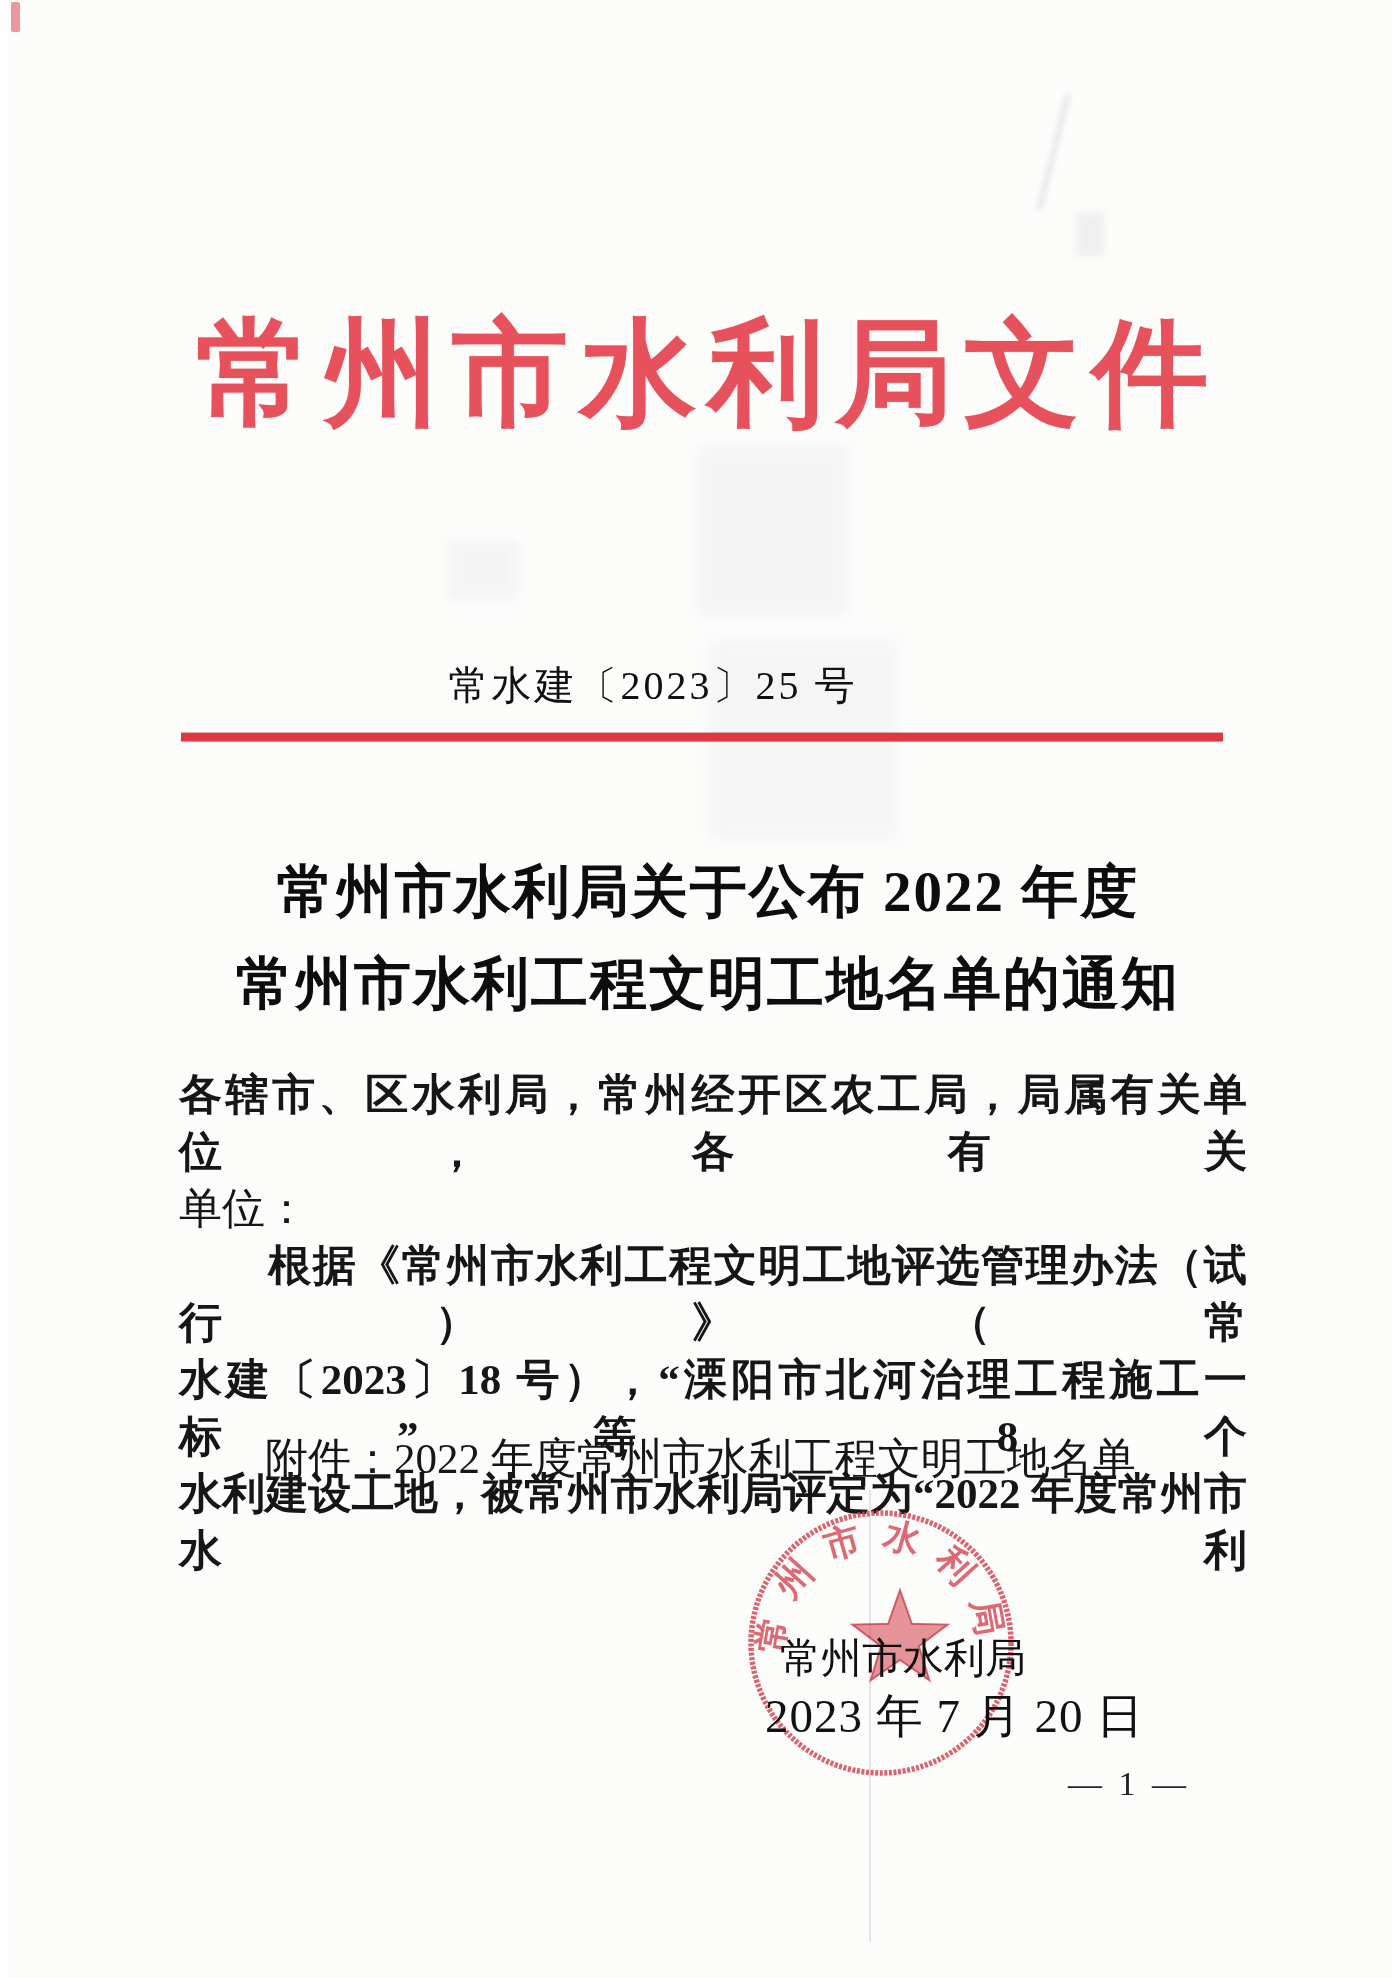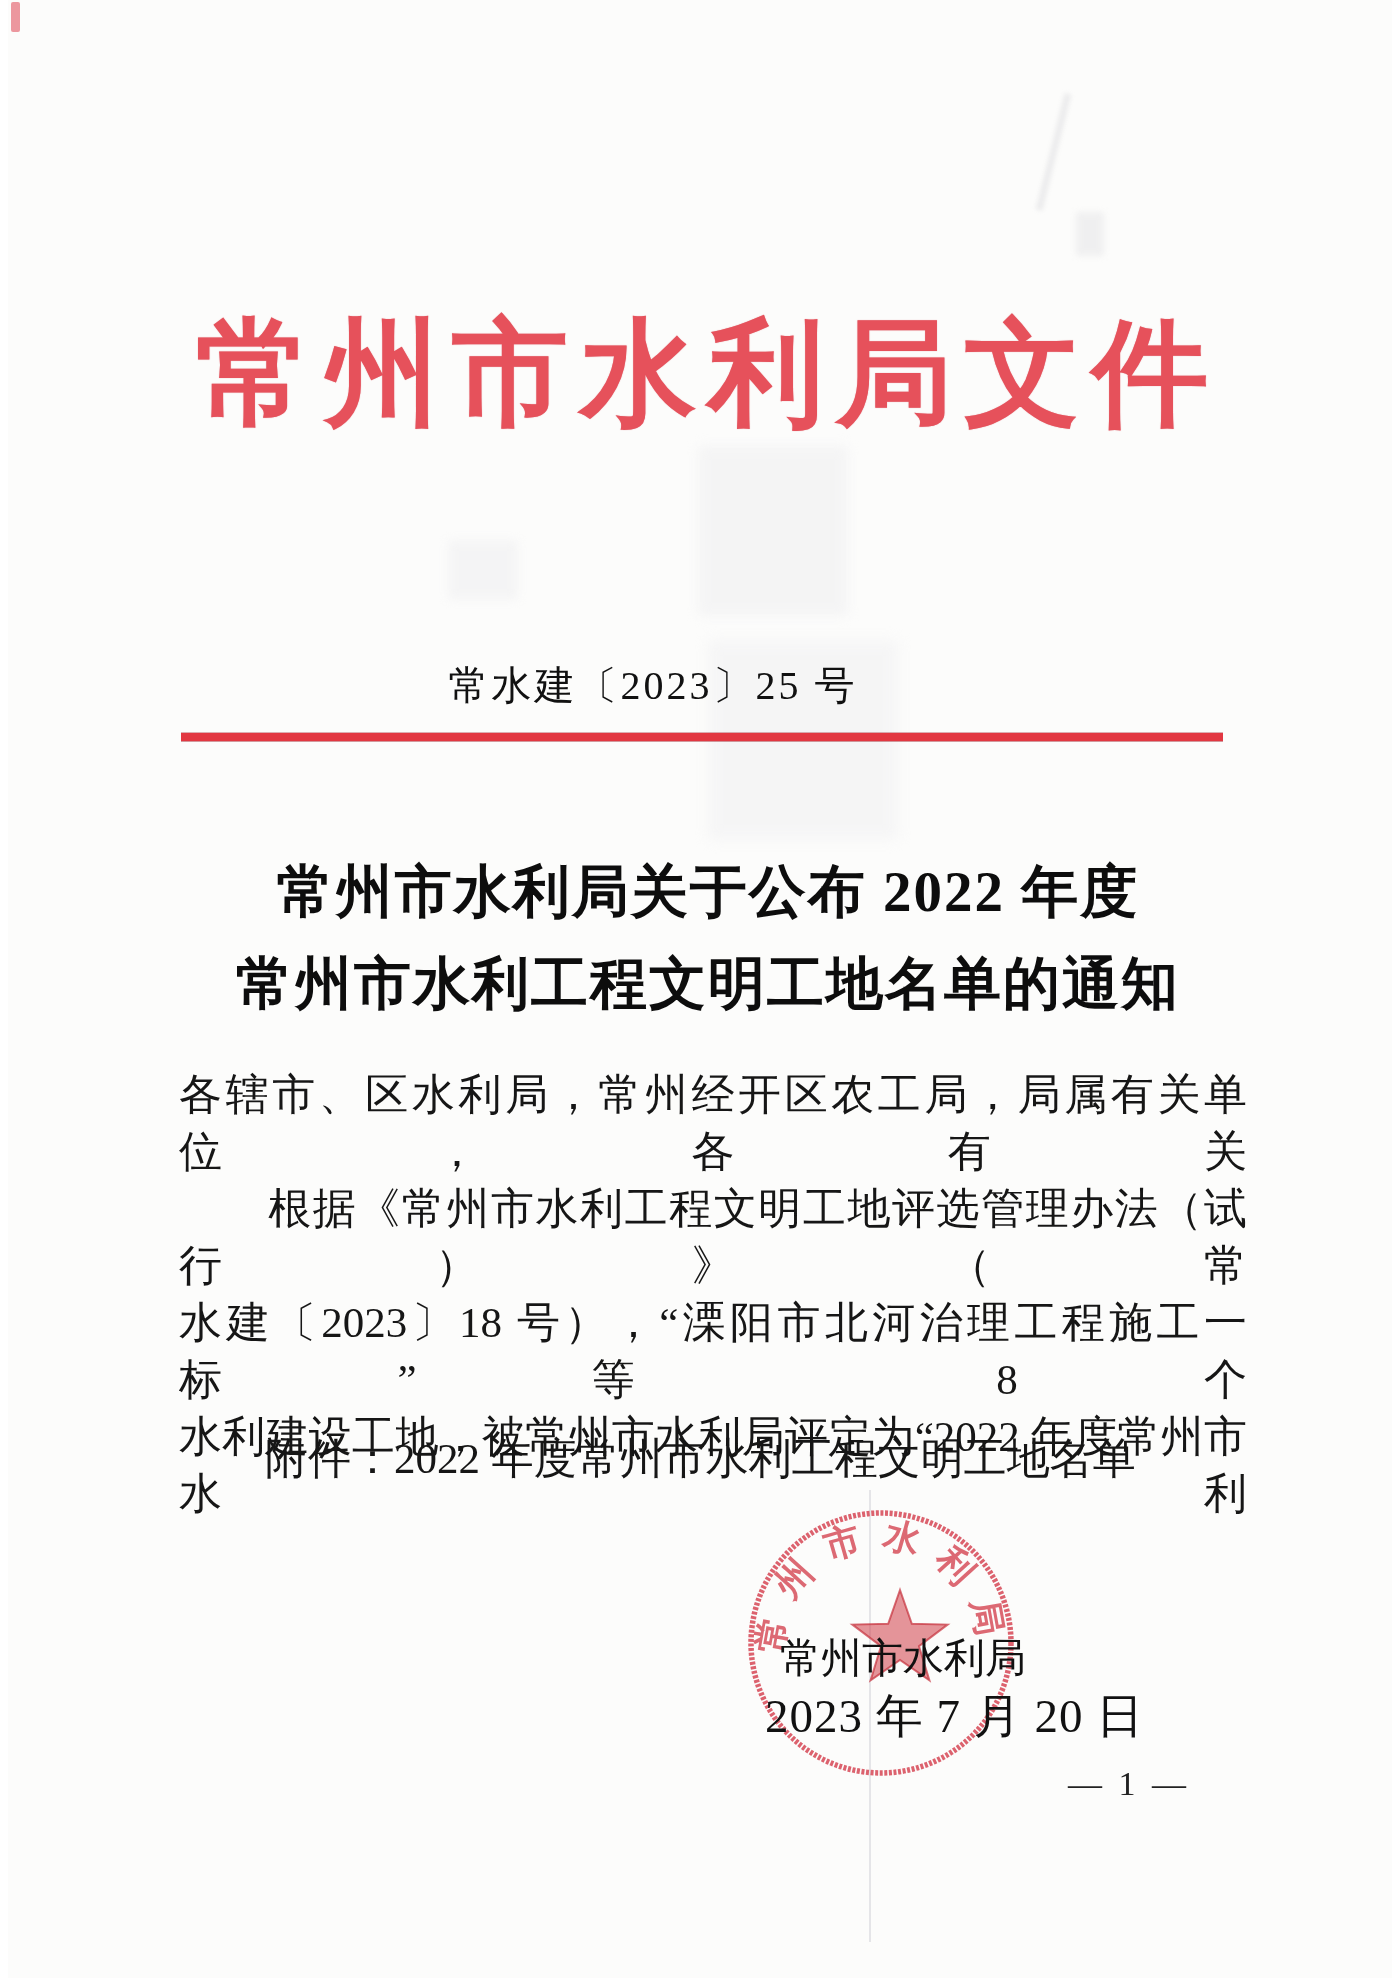--- a/index.html
+++ b/index.html
@@ -53,20 +53,21 @@
     position:absolute;left:171px;top:1066px;width:1068px;
     font-size:43px;line-height:57px;
     color:#161616;
   }
   .body-line{white-space:nowrap;}
   .body-line.justify{
     white-space:normal;
     text-align:justify;
     text-align-last:justify;
     text-justify:inter-character;
+    font-weight:bold;
   }
   .attachment-line{
     position:absolute;left:171px;top:1430px;width:1068px;
     font-size:43px;line-height:57px;
     color:#161616;
     white-space:nowrap;
   }
   
   .seal-svg{position:absolute;left:723px;top:1493px;width:300px;height:300px;}
   .sign-org{
@@ -113,20 +114,21 @@
 
   <div class="red-rule"></div>
 
   <div class="doc-title">
     <div>常州市水利局关于公布 2022 年度</div>
     <div>常州市水利工程文明工地名单的通知</div>
   </div>
 
   <div class="body-block">
     <div class="body-line justify">各辖市、区水利局，常州经开区农工局，局属有关单位，各有关</div>
+    <div class="body-line">单位：</div>
     <div class="body-line justify">　　根据《常州市水利工程文明工地评选管理办法（试行）》（常</div>
     <div class="body-line justify">水建〔2023〕18 号），“溧阳市北河治理工程施工一标”等 8 个</div>
     <div class="body-line justify">水利建设工地，被常州市水利局评定为“2022 年度常州市水利</div>
   </div>
 
   <div class="attachment-line">　　附件：2022 年度常州市水利工程文明工地名单</div>
 
   <svg class="seal-svg" viewBox="0 0 300 300">
     <circle cx="150" cy="150" r="130" fill="none" stroke="#d4404e" stroke-width="5.5" stroke-dasharray="3 1.6" opacity="0.82"></circle>
     <defs>

